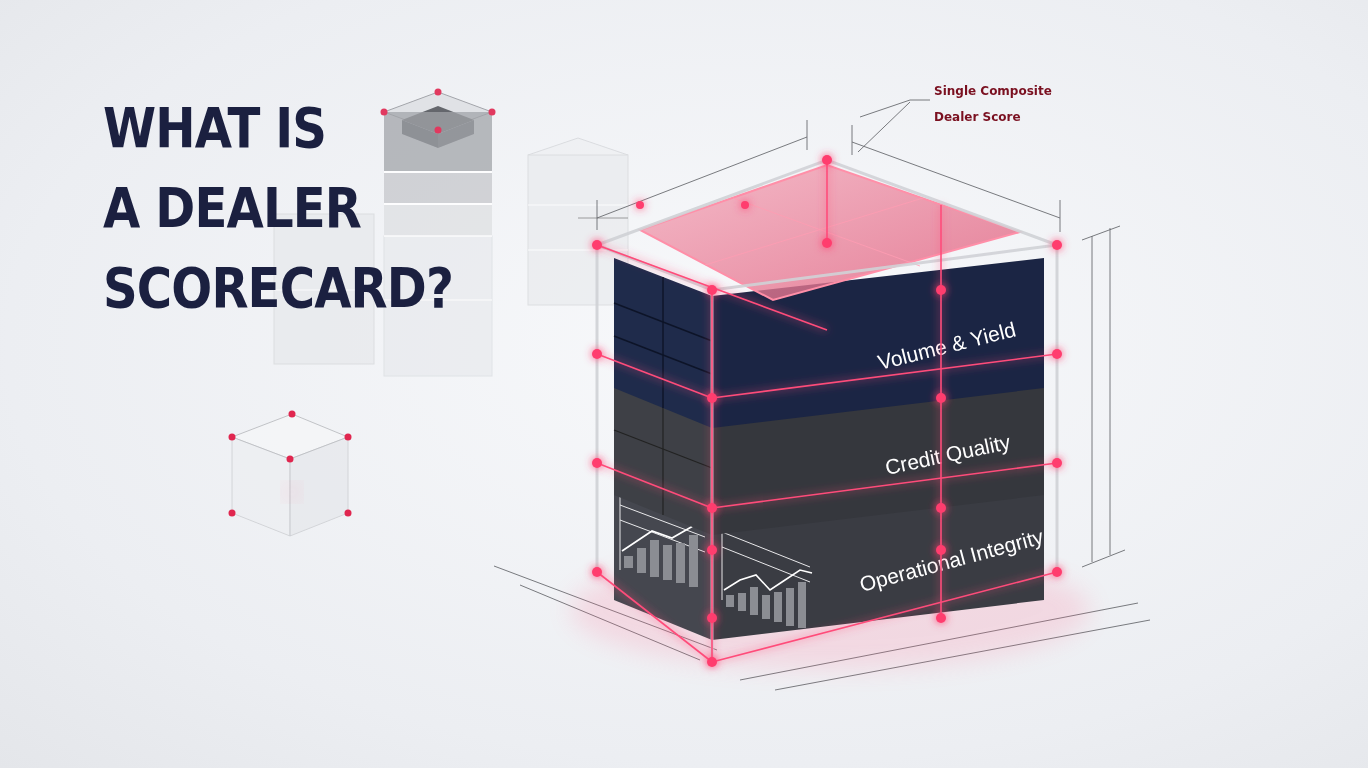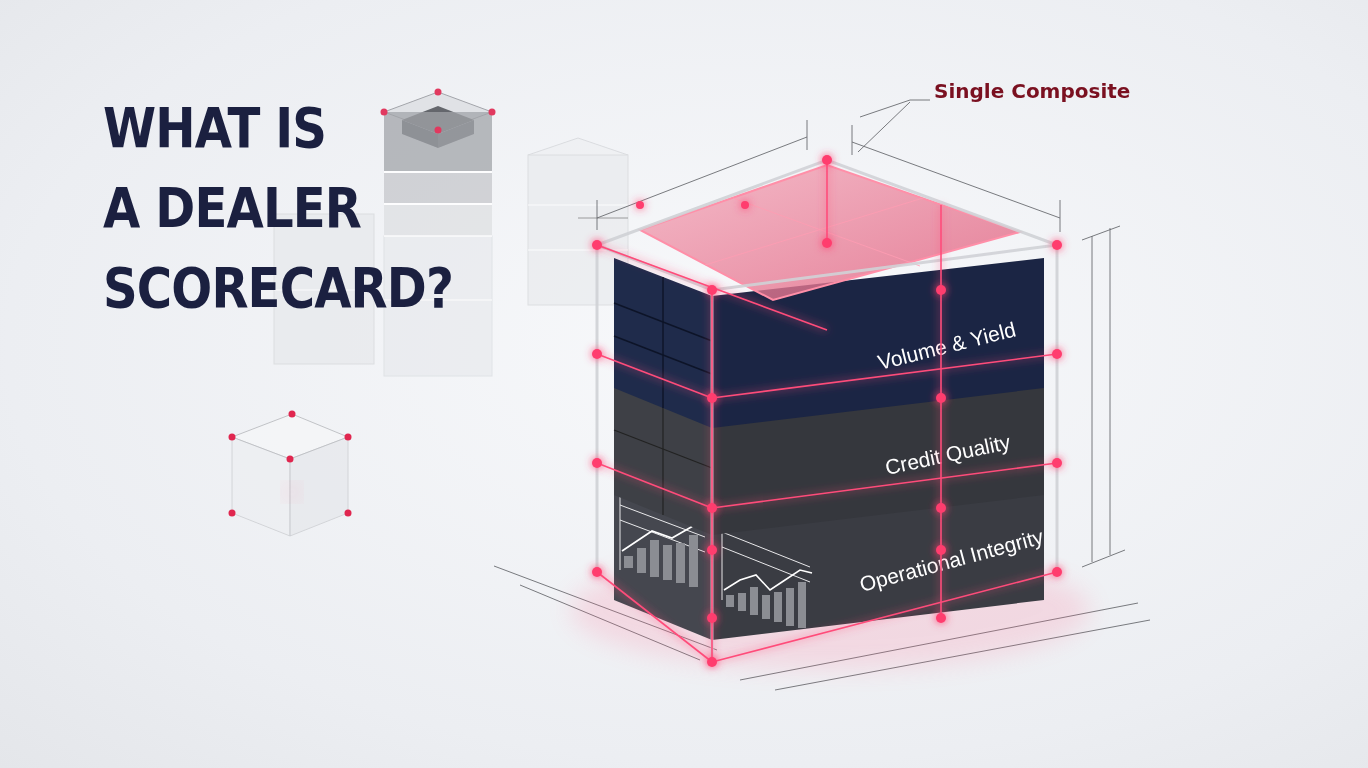--- a/index.html
+++ b/index.html
@@ -1,20 +1,20 @@
 <!DOCTYPE html>
 <html><head>
 <meta charset="utf-8">
 <style>
   html,body{margin:0;padding:0;}
   body{width:1368px;height:768px;overflow:hidden;background:#eef0f3;position:relative;font-family:"Liberation Sans",sans-serif;}
   .bg{position:absolute;inset:0;background:radial-gradient(ellipse at 55% 45%,#f8f9fb 0%,#eceef2 70%,#e4e6ea 100%);}
   .title{position:absolute;left:103px;top:88px;margin:0;color:#1b2040;font-family:"DejaVu Sans",sans-serif;font-weight:bold;font-size:56px;line-height:80px;letter-spacing:-1px;transform:scaleX(0.86);transform-origin:left top;}
   .title span{display:block;}
-  .callout{position:absolute;left:934px;top:78px;color:#7a1020;font-family:"DejaVu Sans",sans-serif;font-weight:bold;font-size:20px;line-height:26px;}
+  .callout{position:absolute;left:934px;top:78px;color:#7a1020;font-family:"DejaVu Sans",sans-serif;font-weight:bold;font-size:12px;line-height:26px;}
   .callout span{display:block;}
   svg.scene{position:absolute;left:0;top:0;}
   .face-label{font-family:"Liberation Sans",sans-serif;font-size:21px;fill:#ffffff;}
 </style>
 </head>
 <body>
 
 <div class="bg"></div>
 
 <svg class="scene" width="1368" height="768" viewBox="0 0 1368 768">
@@ -219,13 +219,14 @@
 </svg>
 
 <h1 class="title">
   <span>WHAT IS</span>
   <span>A DEALER</span>
   <span>SCORECARD?</span>
 </h1>
 
 <div class="callout">
   <span>Single Composite</span>
+  <span>Dealer Score</span>
 </div>
 
 </body></html>

